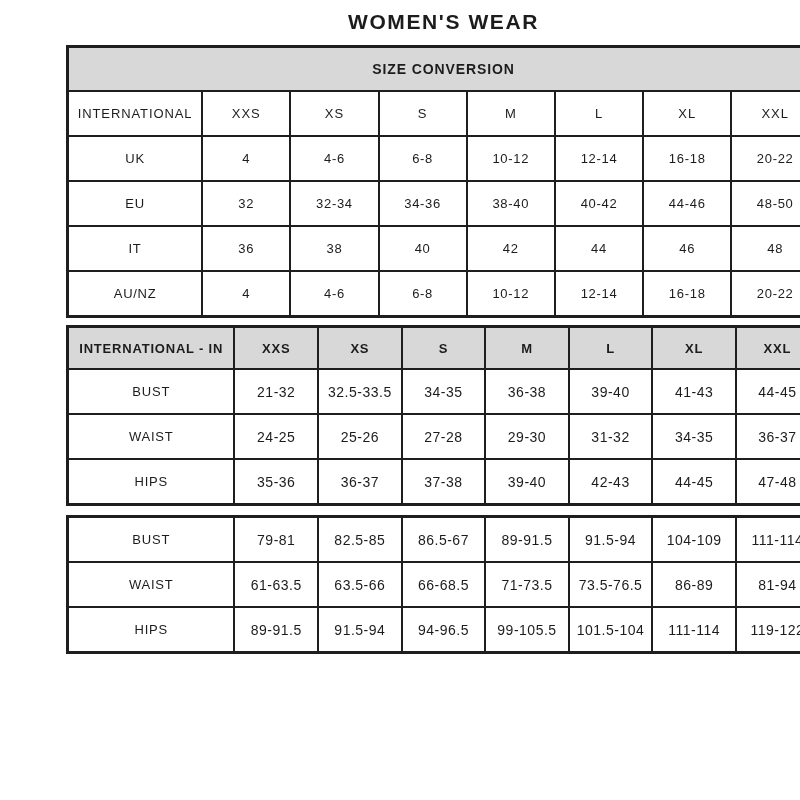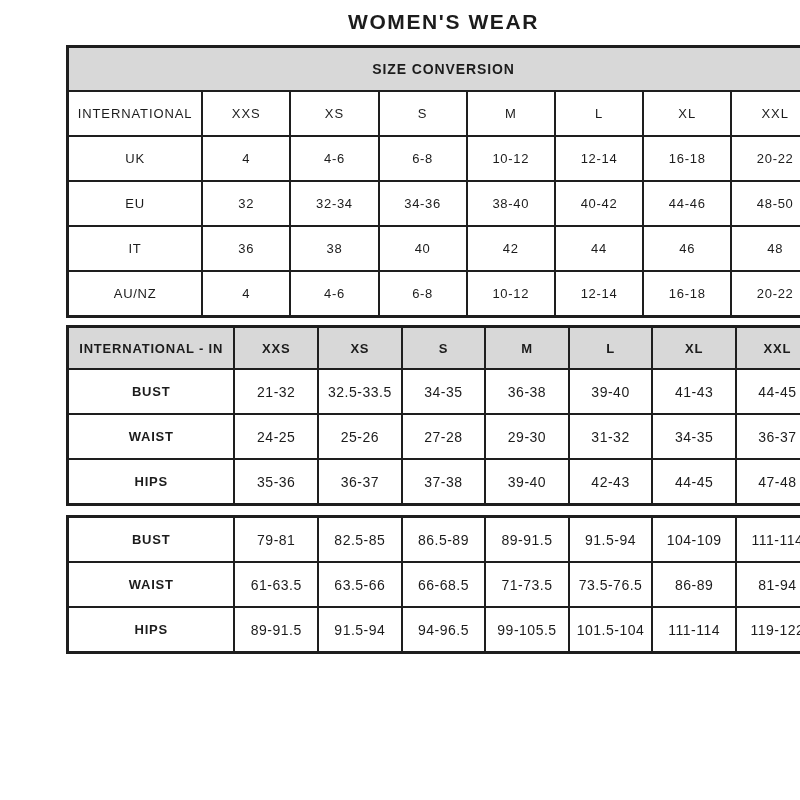--- a/index.html
+++ b/index.html
@@ -28,21 +28,21 @@
     letter-spacing:0.9px; height:42px;
   }
   .t1 .colhead td { font-size:13px; letter-spacing:0.9px; }
   
   .t2 { margin-bottom:9px; }
   .t2 td, .t3 td { height:43px; }
   .t2 .ghead td, .t3 .ghead td {
     background:#d8d8d8; font-weight:700; font-size:13px;
     letter-spacing:0.8px; height:40px;
   }
-  .t2 td.lbl, .t3 td.lbl { font-size:13px; letter-spacing:0.8px;font-weight:bold; }
+  .t2 td.lbl, .t3 td.lbl { font-size:13px; letter-spacing:0.8px; }
   .t2 td.val, .t3 td.val { font-size:14px; letter-spacing:0.5px; }
 </style>
 </head>
 <body>
 
 <div class="page">
 
   <div class="title">WOMEN'S WEAR</div>
 
   <table class="tbl t1">
@@ -177,21 +177,21 @@
       <col style="width:11.11%">
         <col style="width:11.11%">
         <col style="width:11.11%">
       <col style="width:11.12%">
     </colgroup>
     <tbody>
     <tr>
       <td class="lbl">BUST</td>
       <td class="val">79-81</td>
       <td class="val">82.5-85</td>
-      <td class="val">86.5-89</td>
+      <td class="val">86.5-67</td>
       <td class="val">89-91.5</td>
       <td class="val">91.5-94</td>
       <td class="val">104-109</td>
       <td class="val">111-114</td>
     </tr>
     <tr>
       <td class="lbl">WAIST</td>
       <td class="val">61-63.5</td>
       <td class="val">63.5-66</td>
       <td class="val">66-68.5</td>

